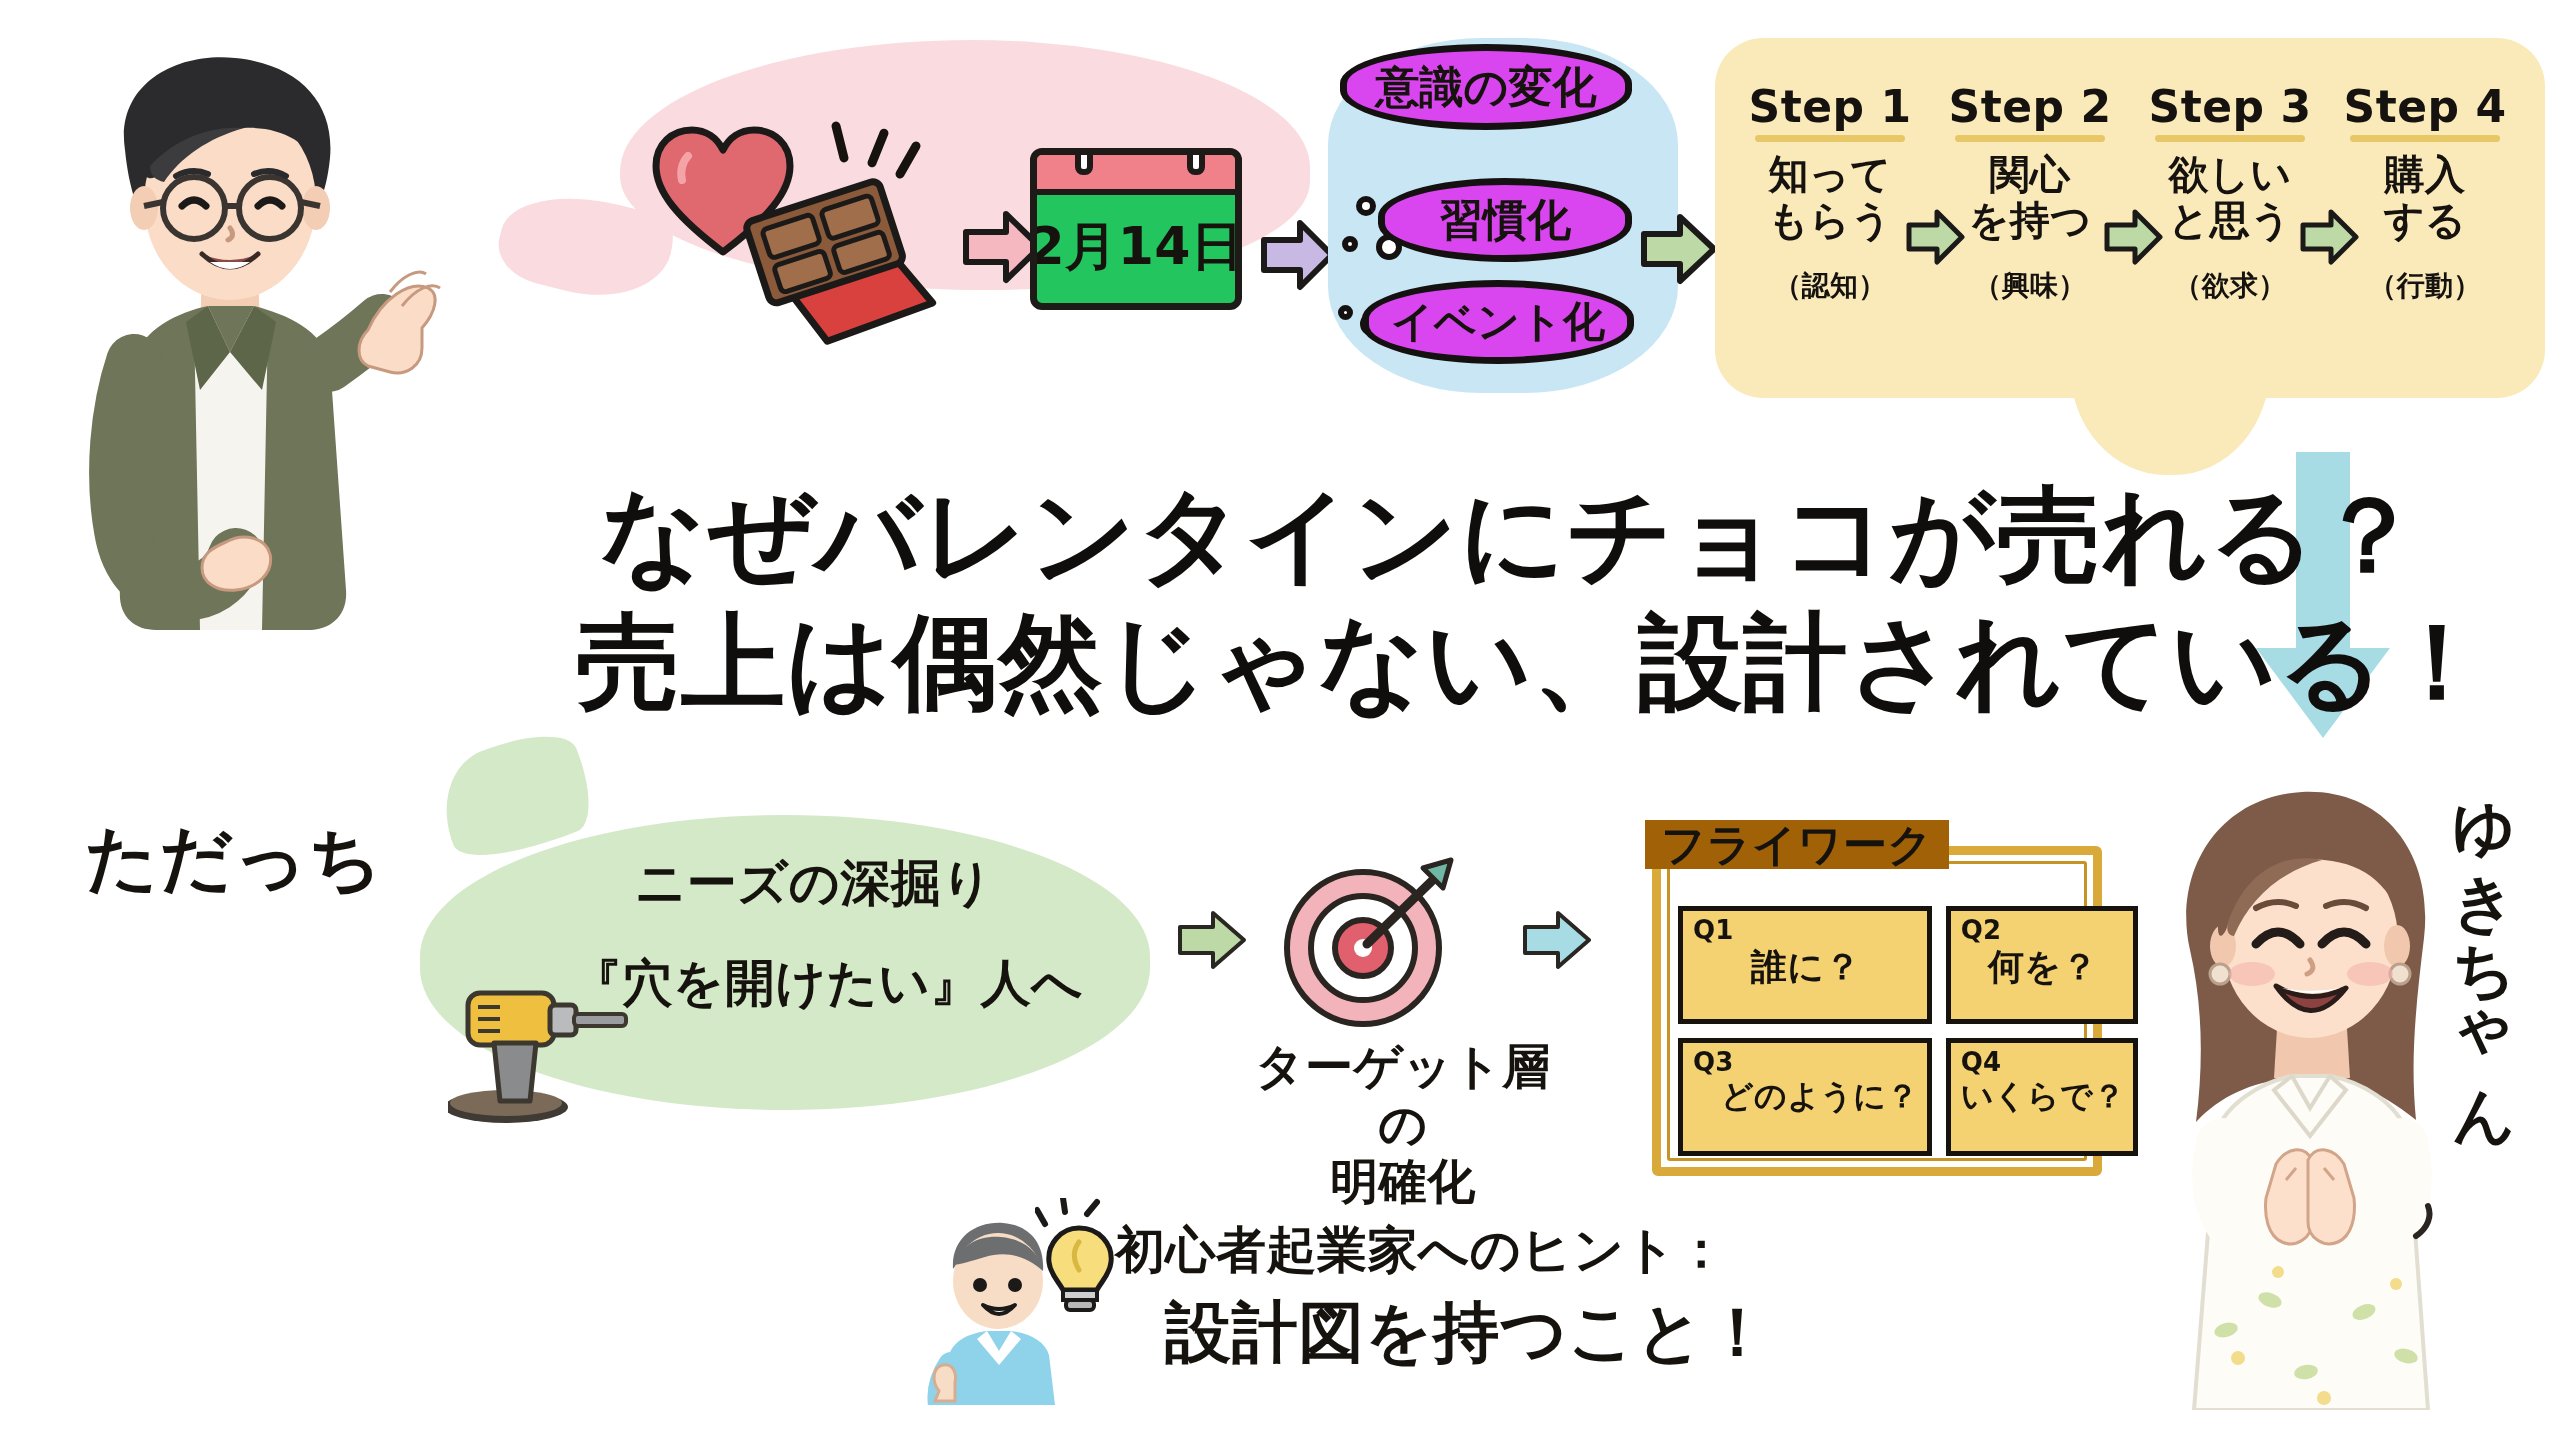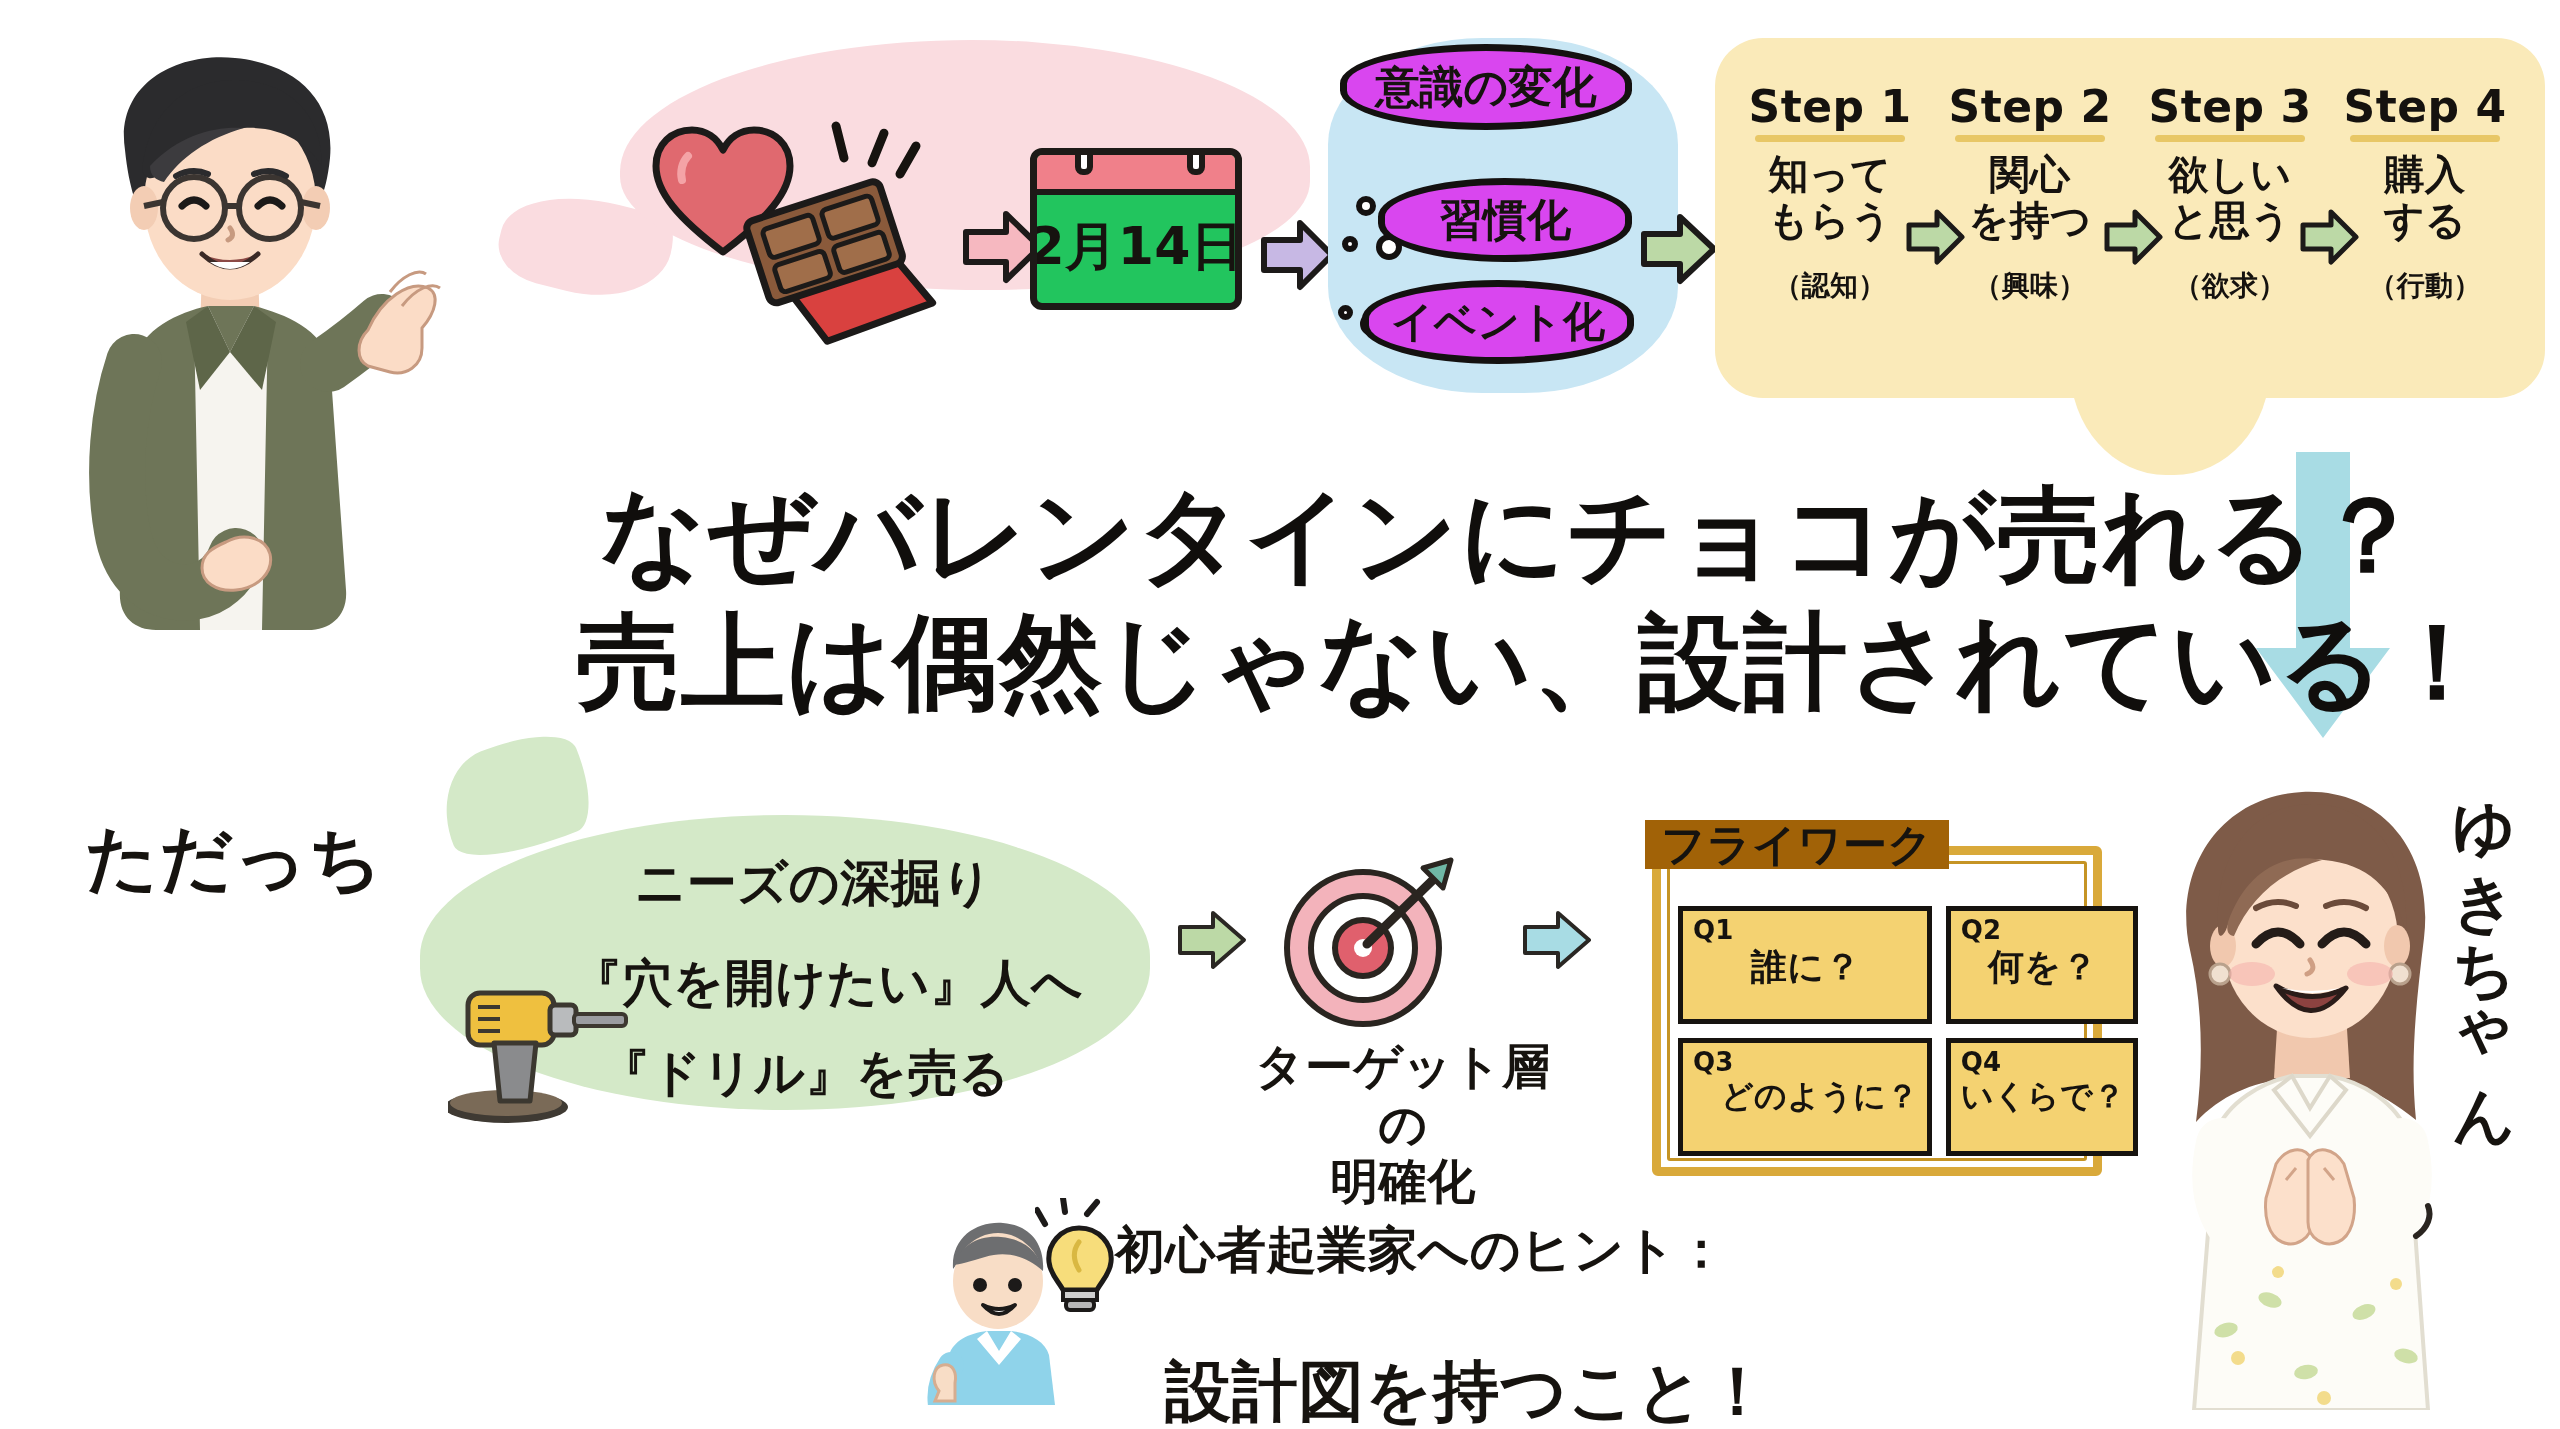--- a/index.html
+++ b/index.html
@@ -180,21 +180,21 @@
     position: relative;
   }
   .qnum { font-size: 26px; font-weight: 700; color: #16130f; line-height: 1; }
   .qtxt {
     font-size: 36px; font-weight: 700; color: #16130f;
     text-align: center; margin-top: 4px; white-space: nowrap;
   }
 
   
   .hint-l1 { left: 1115px; top: 1222px; font-size: 50px; }
-  .hint-l2 { left: 1165px; top: 1355px; font-size: 66px; }
+  .hint-l2 { left: 1165px; top: 1296px; font-size: 66px; }
   .hl {
     position: absolute; background: #f7e2a3; border-radius: 3px; z-index: -1;
   }
   .kid { left: 925px; top: 1215px; width: 150px; height: 190px; }
   .bulb { left: 1035px; top: 1198px; width: 90px; height: 120px; }
 
   
   .char-left { left: 30px; top: 30px; width: 420px; height: 760px; }
   .char-right { left: 2110px; top: 760px; width: 400px; height: 650px; }
   .name-left { left: 85px; top: 818px; font-size: 72px; }
@@ -401,21 +401,20 @@
   <div class="abs title-wrap">
     <div class="title-line jp">なぜバレンタインにチョコが売れる？</div>
     <div class="title-line jp l2">売上は偶然じゃない、設計されている！</div>
   </div>
 
   <div class="abs blob-green-tail"></div>
   <div class="abs blob-green"></div>
 
   <div class="abs jp green-txt1">ニーズの深掘り</div>
   <div class="abs jp green-txt2">『穴を開けたい』人へ</div>
-  <div class="abs jp green-txt3">『ドリル』を売る</div>
 
   <div class="abs drill">
     <svg viewBox="0 0 190 140" width="190" height="140">
 
       <ellipse cx="58" cy="122" rx="62" ry="16" fill="#3f3a33"></ellipse>
       <ellipse cx="58" cy="118" rx="56" ry="13" fill="#7a6a57"></ellipse>
 
       <rect x="20" y="8" width="86" height="52" rx="12" fill="#efc03f" stroke="#3c3830" stroke-width="5"></rect>
 
       <path d="M46 58 L88 58 L82 116 L52 116 Z" fill="#8a8b8d" stroke="#3c3830" stroke-width="5" stroke-linejoin="round"></path>

